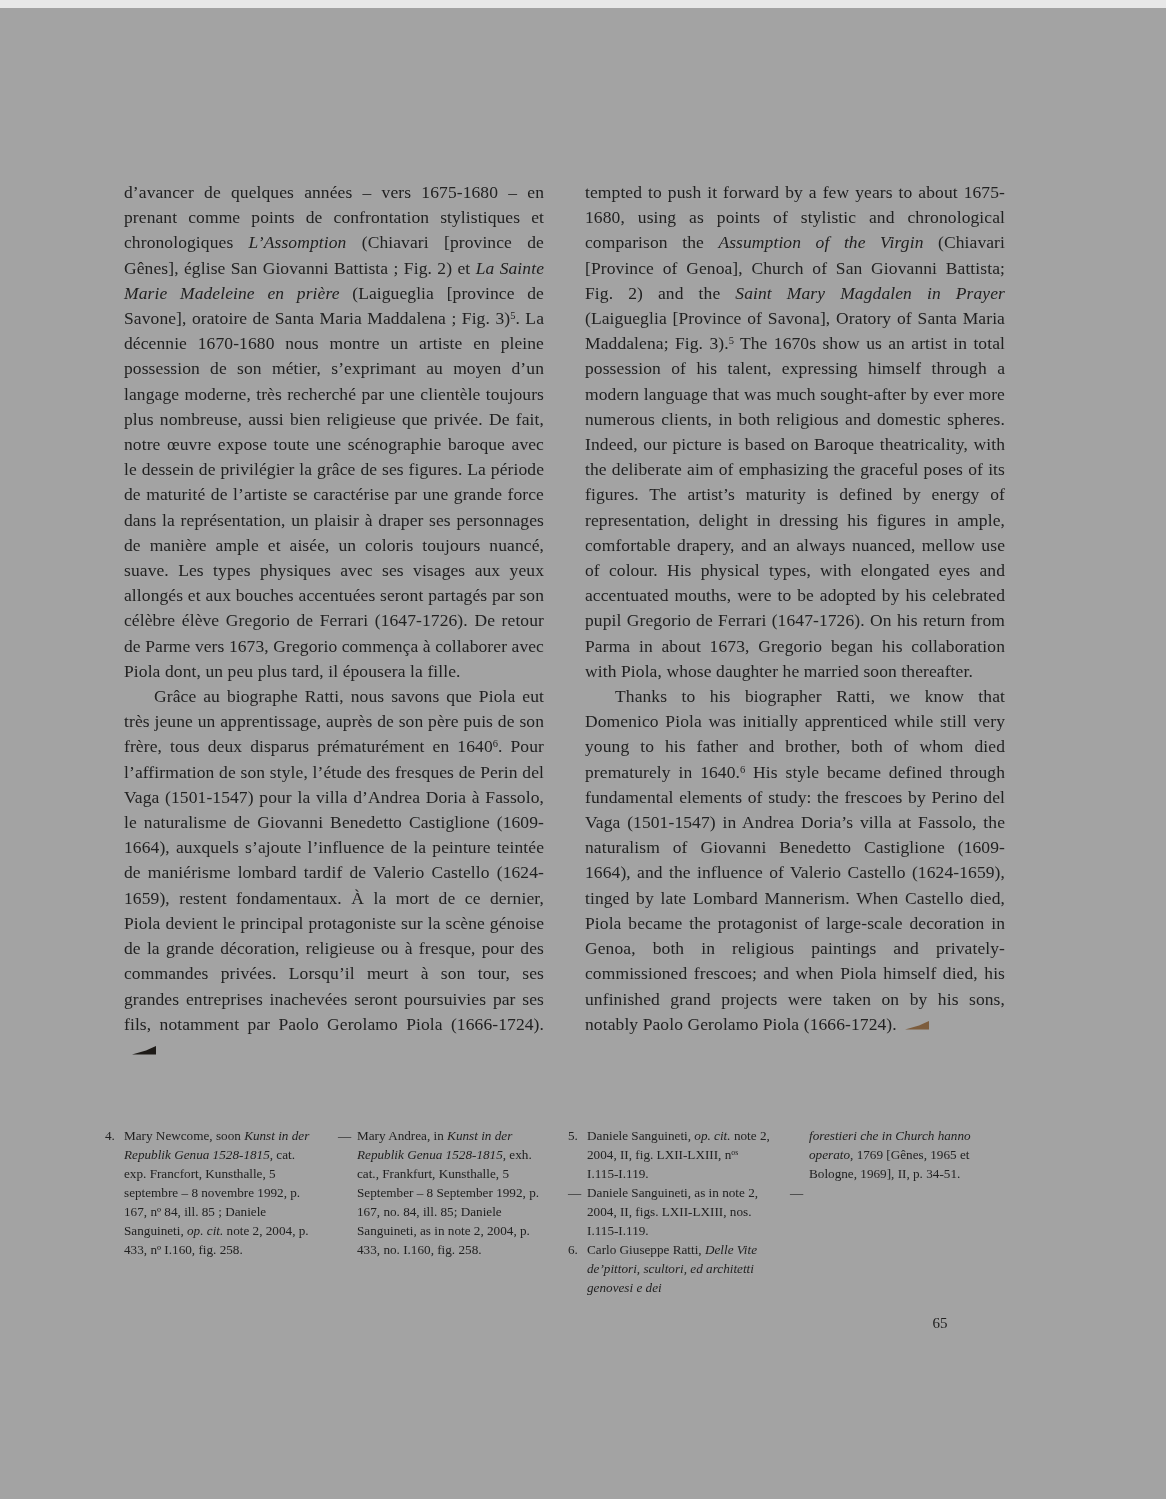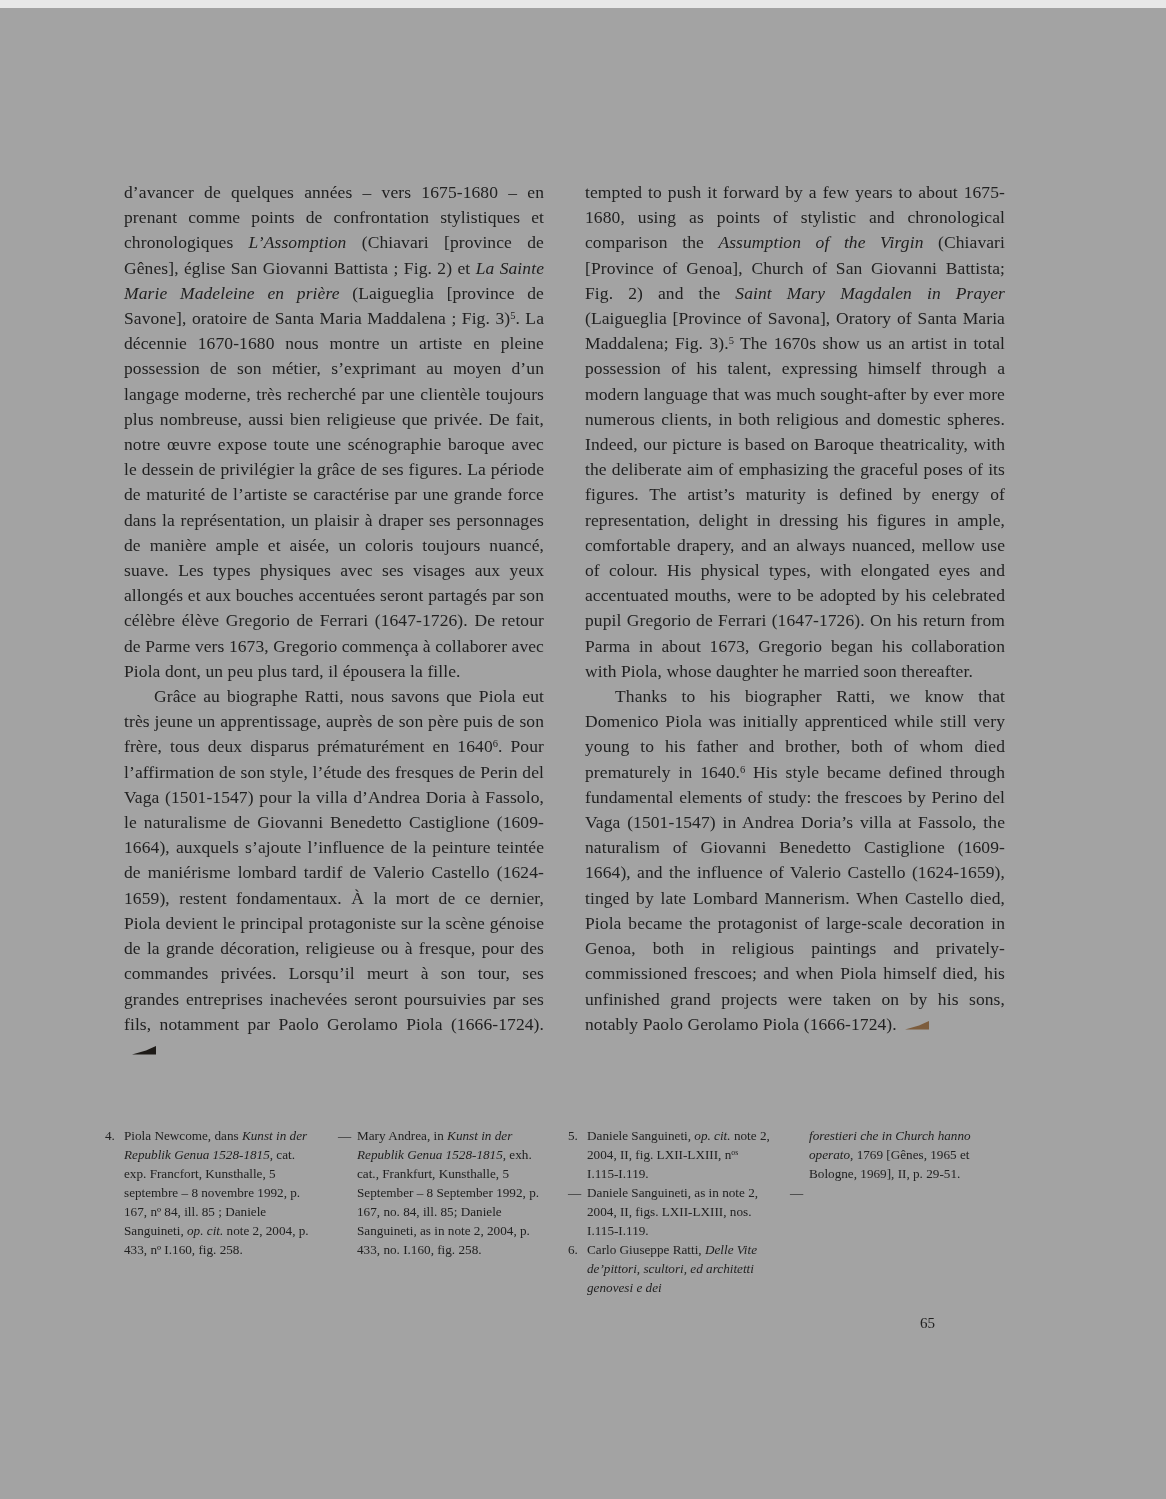--- a/index.html
+++ b/index.html
@@ -70,21 +70,21 @@
     position: absolute;
     left: 0;
     top: 0;
     white-space: nowrap;
   }
   .page-number {
     position: absolute;
     left: 920px;
     top: 1305px;
     width: 40px;
-    text-align: left;
+    text-align: center;
     font-size: 15px;
     line-height: 20px;
   }
 </style>
 </head>
 <body>
 
 <div class="page">
 
   <main class="text-block">
@@ -103,21 +103,21 @@
           </svg></p>
     </section>
 
   </main>
 
   <footer class="footnotes">
 
     <div class="fn-col fn-col-1">
       <div class="fn-entry">
         <span class="fn-marker">4.</span>
-        <span class="fn-text"><span>Piola Newcome, dans </span><span class="it">Kunst in der Republik Genua 1528-1815</span><span>, cat. exp. Francfort, Kunsthalle, 5 septembre – 8 novembre 1992, p. 167, nº 84, ill. 85 ; Daniele Sanguineti, </span><span class="it">op. cit.</span><span> note 2, 2004, p. 433, nº I.160, fig. 258.</span></span>
+        <span class="fn-text"><span>Mary Newcome, soon </span><span class="it">Kunst in der Republik Genua 1528-1815</span><span>, cat. exp. Francfort, Kunsthalle, 5 septembre – 8 novembre 1992, p. 167, nº 84, ill. 85 ; Daniele Sanguineti, </span><span class="it">op. cit.</span><span> note 2, 2004, p. 433, nº I.160, fig. 258.</span></span>
       </div>
     </div>
 
     <div class="fn-col fn-col-2">
       <div class="fn-entry">
         <span class="fn-marker">—</span>
         <span class="fn-text"><span>Mary Andrea, in </span><span class="it">Kunst in der Republik Genua 1528-1815</span><span>, exh. cat., Frankfurt, Kunsthalle, 5 September – 8 September 1992, p. 167, no. 84, ill. 85; Daniele Sanguineti, as in note 2, 2004, p. 433, no. I.160, fig. 258.</span></span>
       </div>
     </div>
 
@@ -132,21 +132,21 @@
       </div>
       <div class="fn-entry">
         <span class="fn-marker">6.</span>
         <span class="fn-text"><span>Carlo Giuseppe Ratti, </span><span class="it">Delle Vite de’pittori, scultori, ed architetti genovesi e dei</span></span>
       </div>
     </div>
 
     <div class="fn-col fn-col-4">
       <div class="fn-entry">
         <span class="fn-marker"></span>
-        <span class="fn-text"><span class="it">forestieri che in Church hanno operato</span><span>, 1769 [Gênes, 1965 et Bologne, 1969], II, p. 29-51.</span></span>
+        <span class="fn-text"><span class="it">forestieri che in Church hanno operato</span><span>, 1769 [Gênes, 1965 et Bologne, 1969], II, p. 34-51.</span></span>
       </div>
       <div class="fn-entry">
         <span class="fn-marker">—</span>
       </div>
     </div>
 
   </footer>
 
   <div class="page-number">65</div>
 

